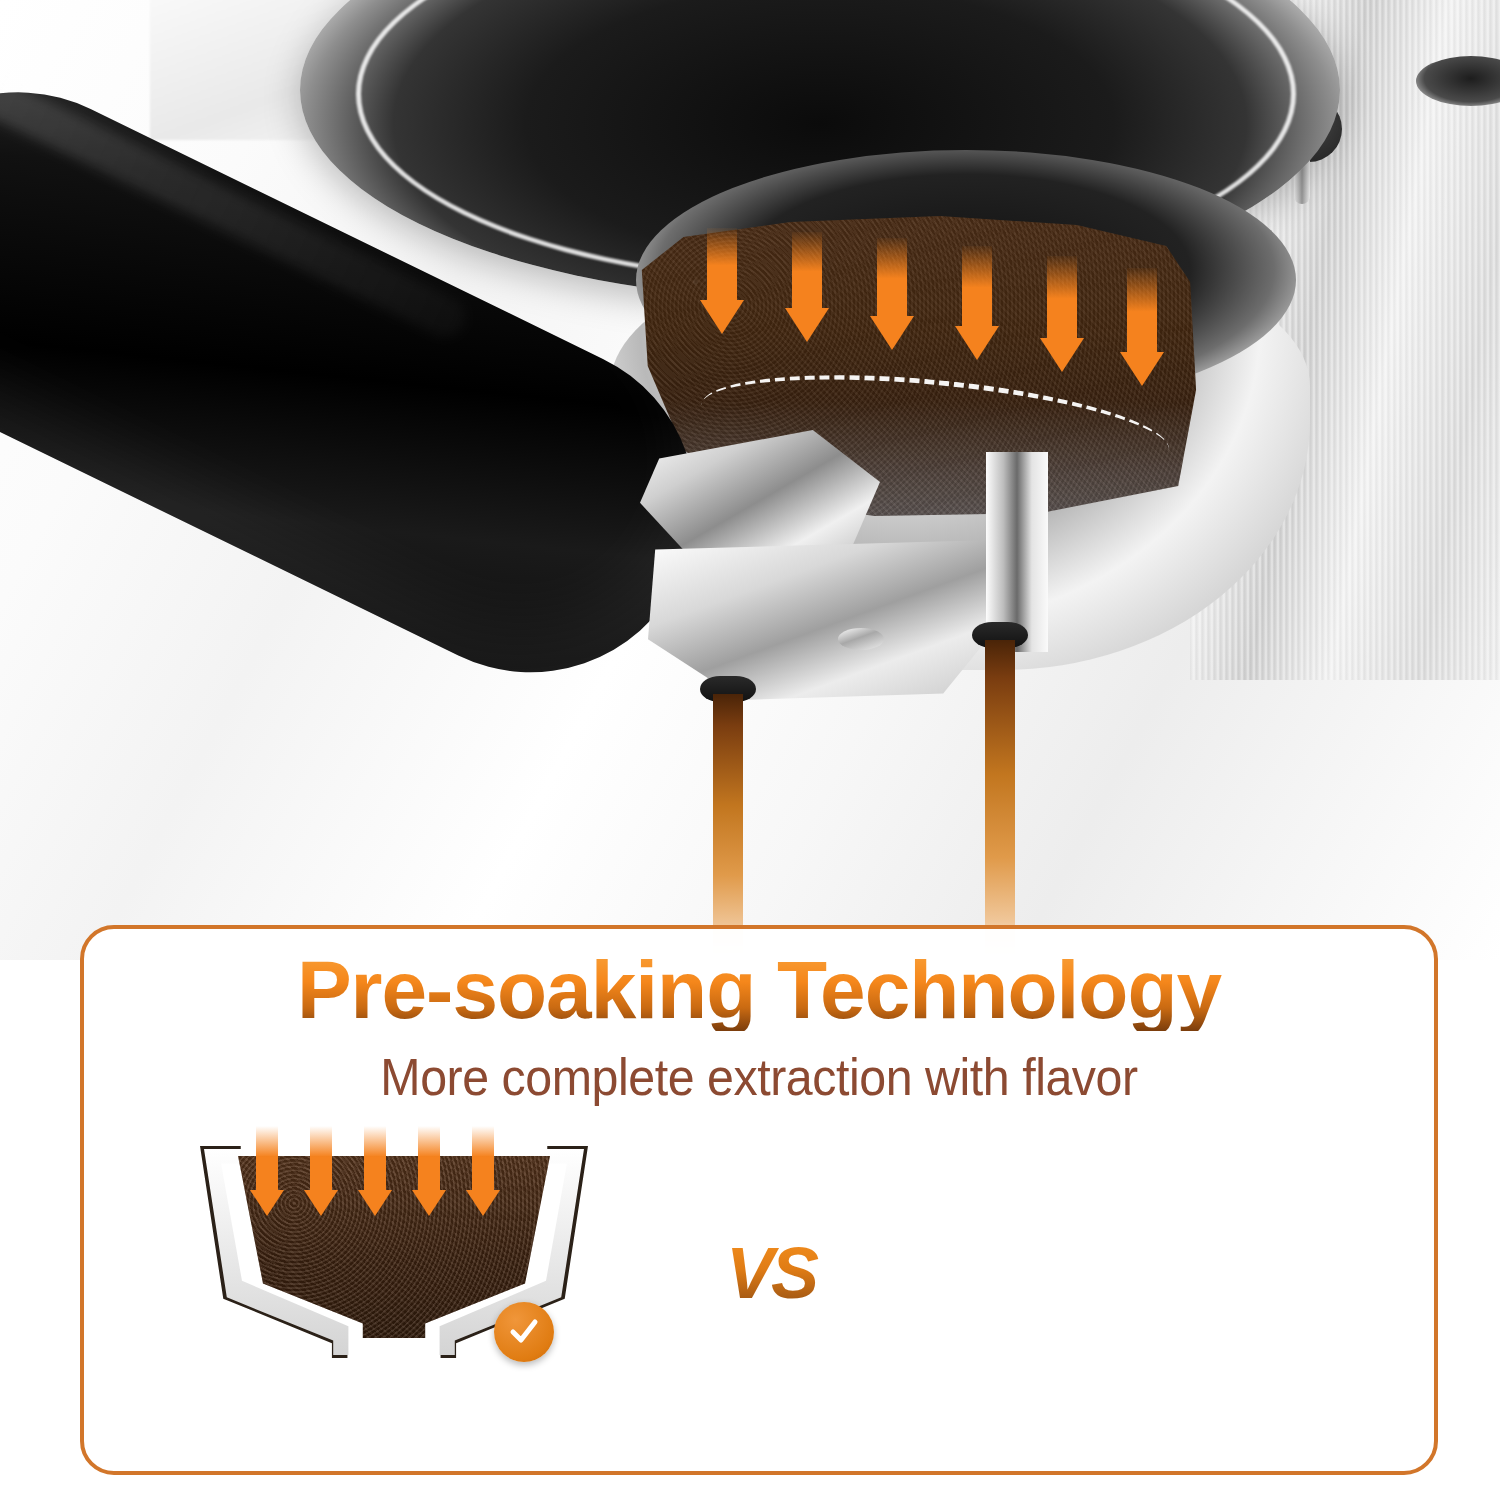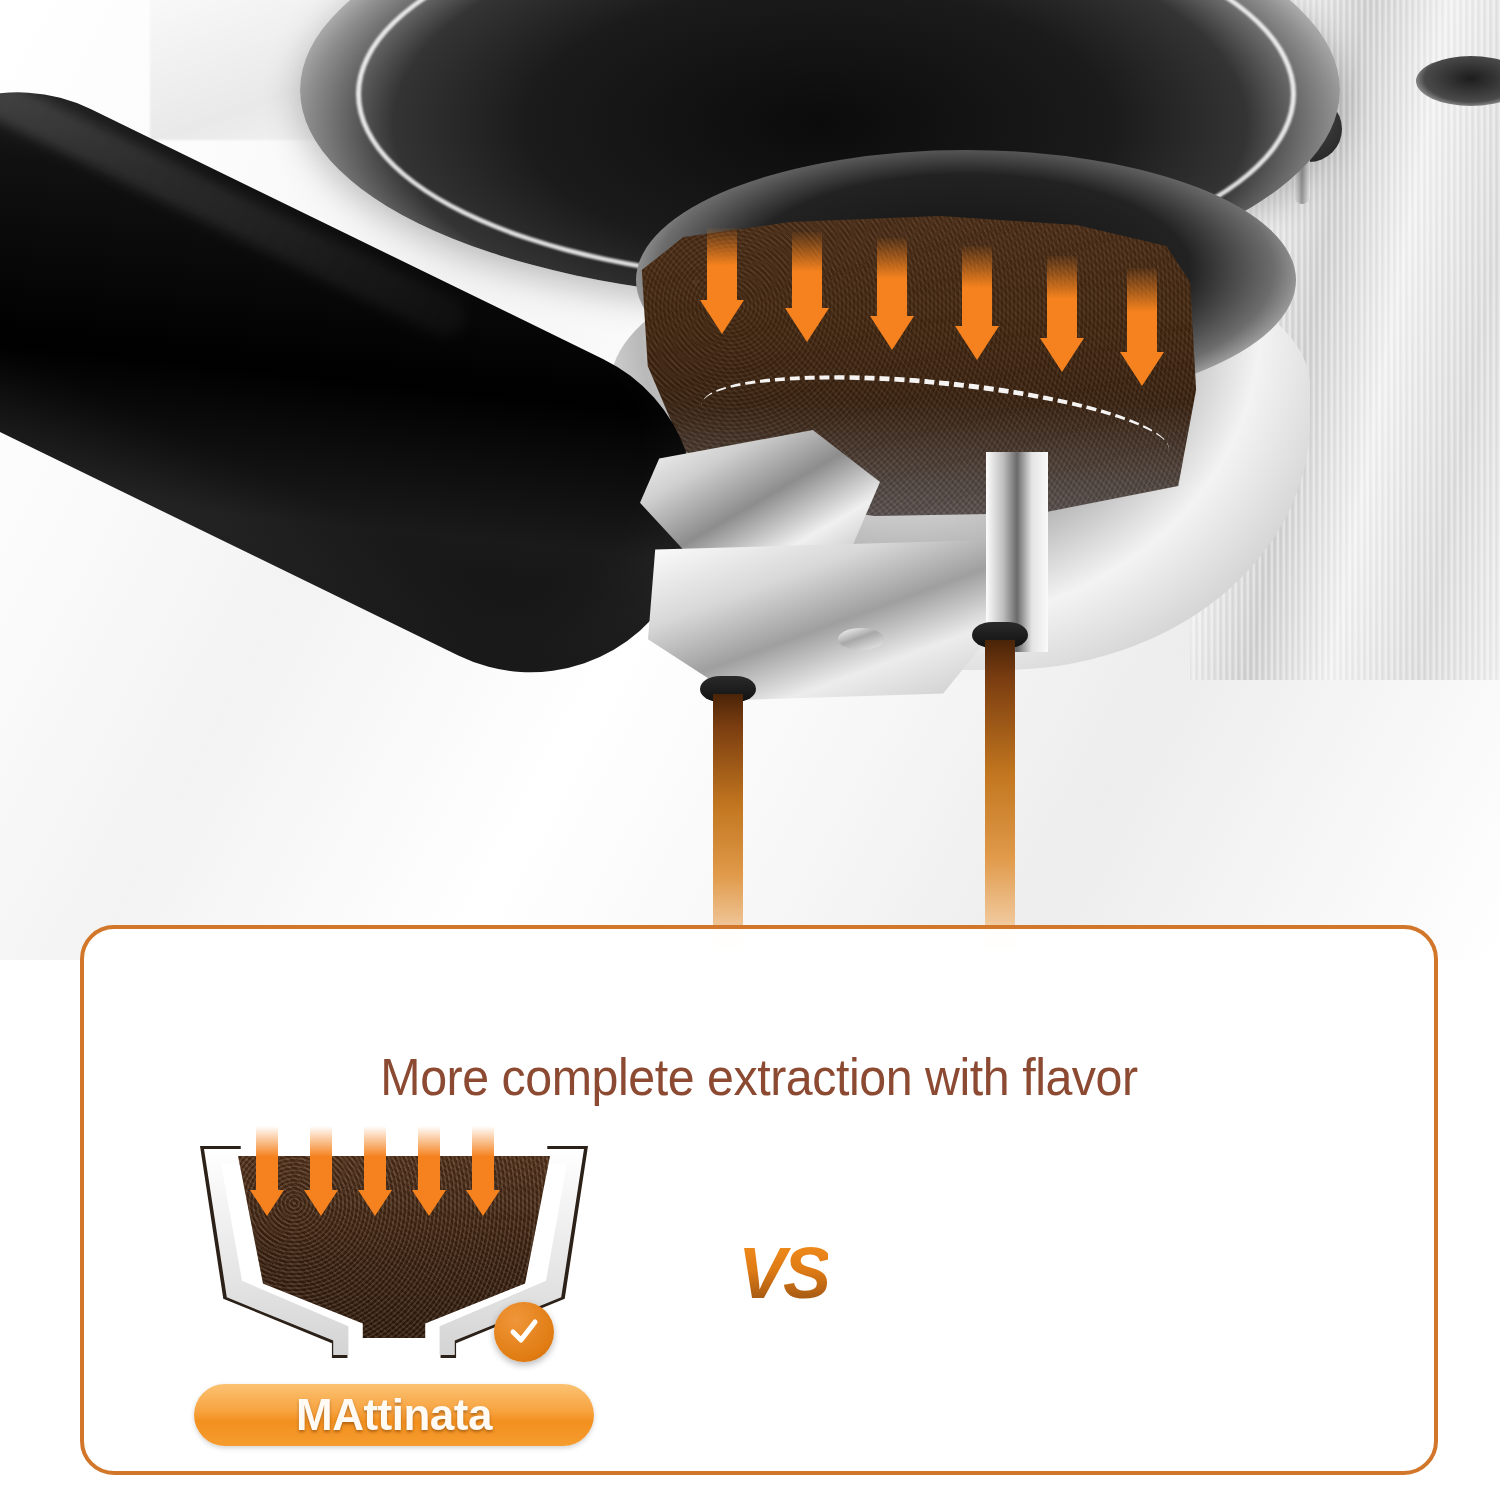--- a/index.html
+++ b/index.html
@@ -125,21 +125,21 @@
   .badge.ok{background:radial-gradient(circle at 36% 30%,#F0963A,#E07C12 70%,#C96808);}
   .badge.no{background:radial-gradient(circle at 36% 30%,#8b8b8b,#707070 70%,#5e5e5e);}
 
   .pill{position:absolute;left:10px;width:400px;height:62px;border-radius:34px;
     background:linear-gradient(180deg,#FBC272 0%,#F7A23E 45%,#F2901F 60%,#F59C2E 100%);
     display:flex;align-items:center;justify-content:center;
     box-shadow:0 2px 5px rgba(0,0,0,.18);}
   .pill span{font-size:44px;font-weight:bold;color:#FFFBF4;letter-spacing:-.5px;
     text-shadow:0 2px 3px rgba(120,60,10,.55);}
 
-  #vs{position:absolute;left:708px;top:1232px;width:120px;text-align:right;
+  #vs{position:absolute;left:726px;top:1232px;width:120px;text-align:left;
     font-size:72px;font-weight:bold;font-style:italic;letter-spacing:-3px;
     background:linear-gradient(180deg,#F6911F 0%,#E07C15 45%,#8A4A13 100%);
     -webkit-background-clip:text;background-clip:text;color:transparent;-webkit-text-fill-color:transparent;}
 </style>
 </head>
 <body>
 
 <div id="stage">
 
   <div id="photo">
@@ -208,20 +208,21 @@
     <div id="spout-col"></div>
 
     <div class="tip" style="left:700px;top:676px;"></div>
     <div class="stream" style="left:713px;top:694px;height:266px;"></div>
     <div class="tip" style="left:972px;top:622px;"></div>
     <div class="stream" style="left:985px;top:640px;height:320px;"></div>
   </div>
 
   <div id="card">
 
+    <div id="title">Pre-soaking Technology</div>
     <div id="subtitle">More complete extraction with flavor</div>
 
     <div id="compare">
 
       <div class="side" id="side-left">
         <div class="basket-wrap">
           <div class="bsk-outline"></div>
           <div class="bsk-metal"></div>
           <div class="grounds even"></div>
 
@@ -245,22 +246,19 @@
             <div class="shaft" style="height:64px;"></div>
               <div class="head"></div>
             </div>
 
           <div class="badge ok" style="left:310px;top:168px;">
             <svg width="38" height="38" viewBox="0 0 38 38">
               <path d="M8 19 L16 27 L30 9" fill="none" stroke="#ffffff" stroke-width="5" stroke-linecap="round" stroke-linejoin="round"></path>
               </svg>
           </div>
         </div>
-        <div class="pill" style="top:250px;">
-          <span>MAttinata</span>
-        </div>
       </div>
 
     </div>
   </div>
 
   <div id="vs">VS</div>
 </div>
 
 </body></html>

